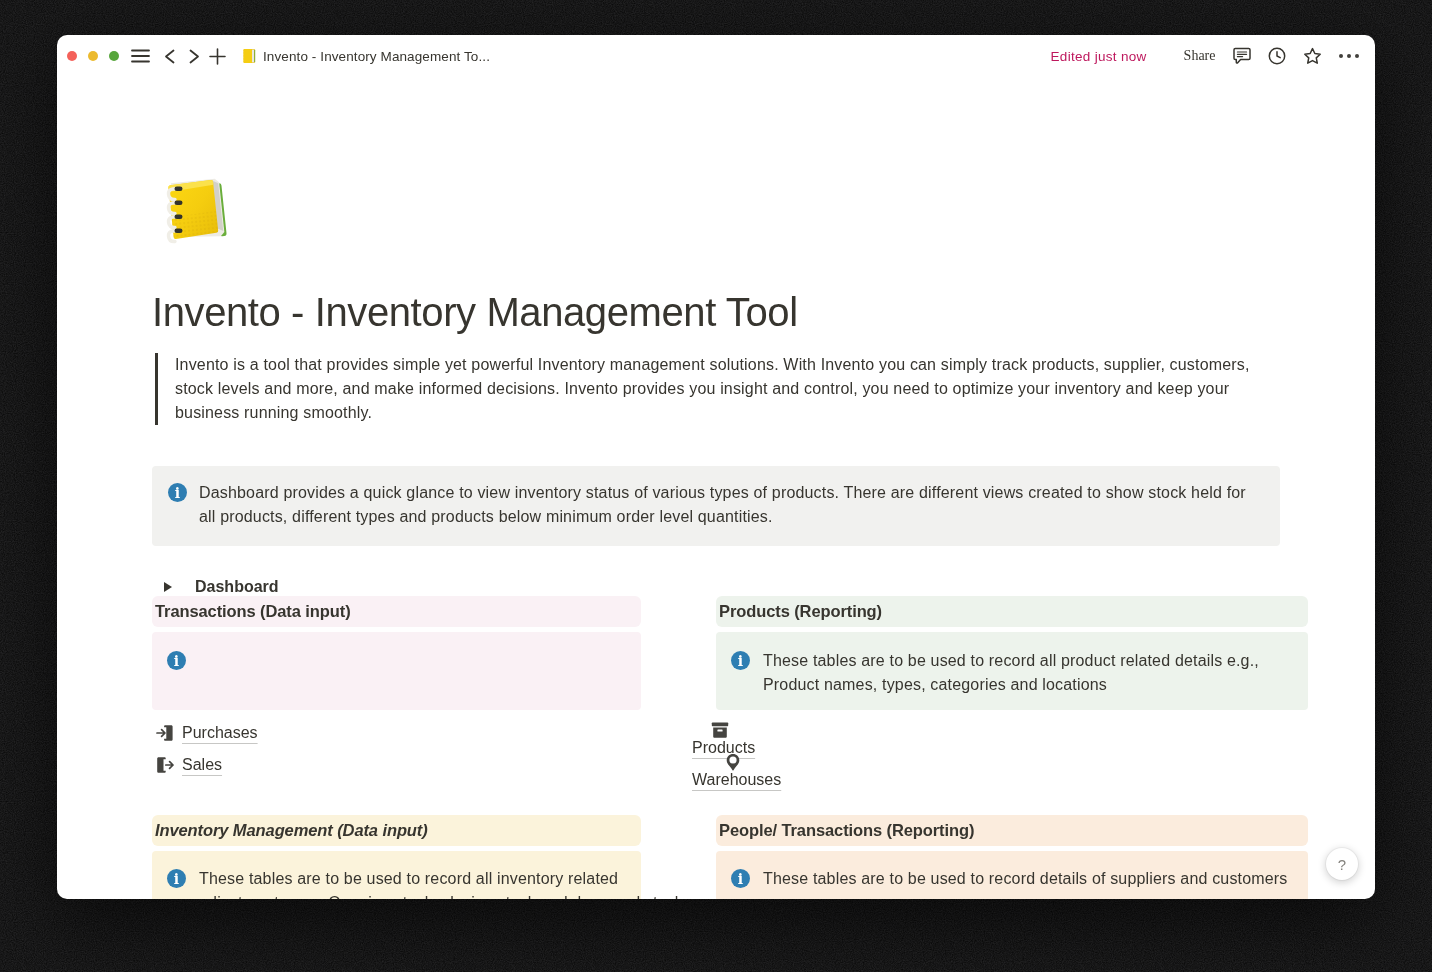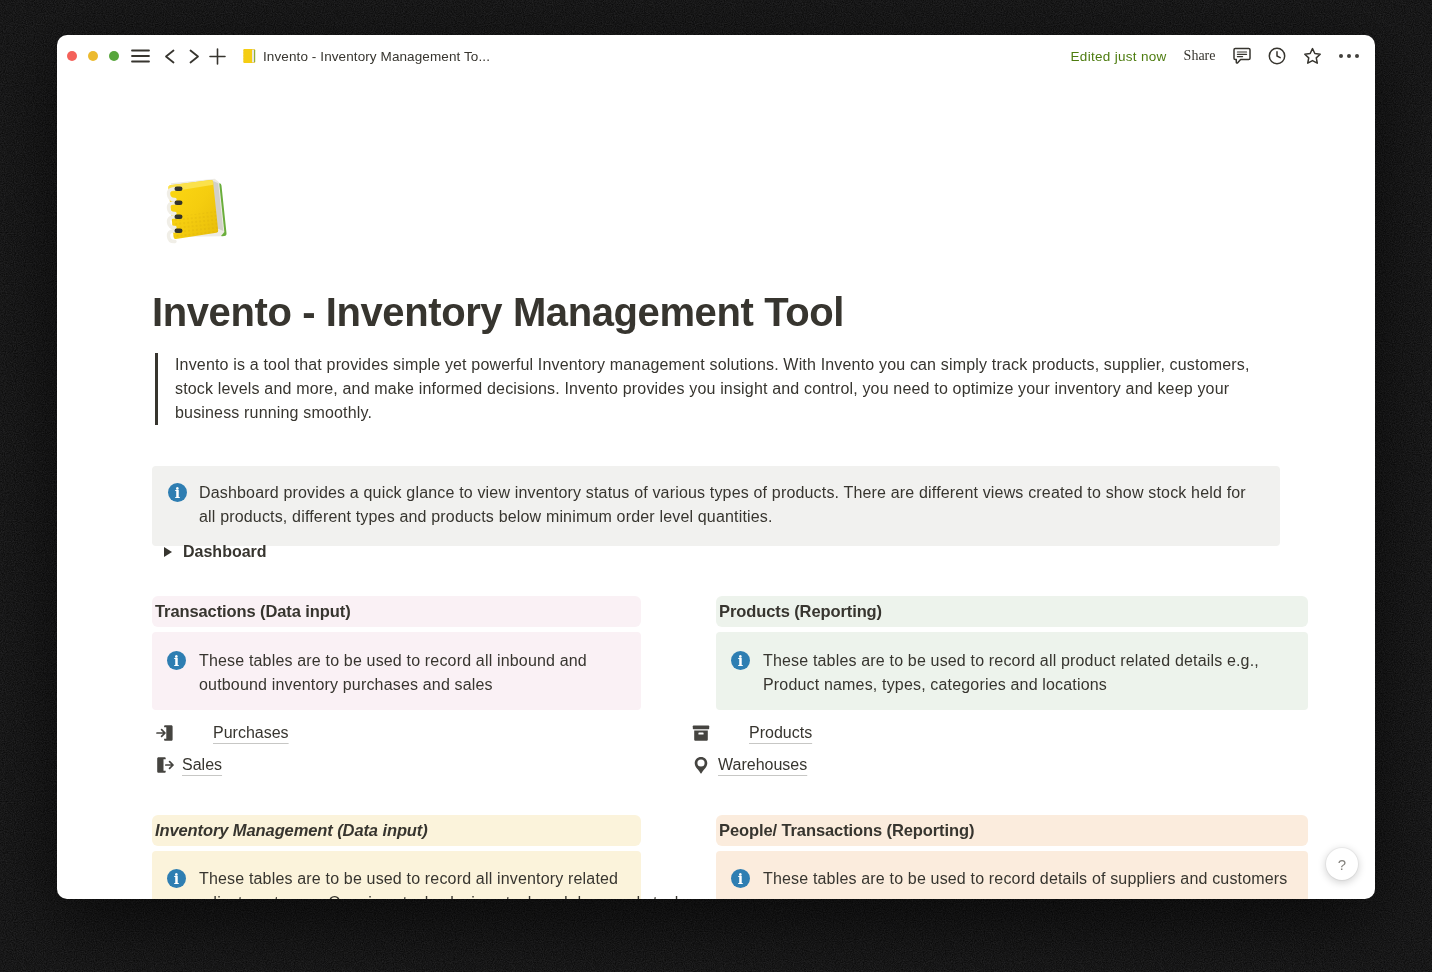--- a/index.html
+++ b/index.html
@@ -22,70 +22,70 @@
   .tb-ic { position:absolute; display:flex; align-items:center; justify-content:center; }
   .tb-hamburger { left:74px; top:14px; }
   .tb-back { left:107px; top:14px; }
   .tb-forward { left:132px; top:14px; }
   .tb-plus { left:152px; top:13px; }
   .tb-docicon { left:184px; top:13px; }
   .tb-title { position:absolute; left:206px; top:0; height:42px; display:flex; align-items:center;
               font-size:13.5px; color:#37352f; letter-spacing:.1px; }
   .tb-right { position:absolute; right:16px; top:0; height:42px; display:flex; align-items:center; gap:17px; }
   .rt-ic { display:flex; align-items:center; justify-content:center; }
-  .tb-edited { font-size:13.5px; color:#4d7c0f; margin-right:0; letter-spacing:0.3px; }
+  .tb-edited { font-size:13.5px; color:#be185d; margin-right:20px; letter-spacing:0.3px; }
   .tb-share { font-size:14px; color:#37352f;font-family:Liberation Serif, serif; }
   .tb-dots { display:flex; gap:3.5px; align-items:center; }
   .tb-dots span { width:4.5px; height:4.5px; border-radius:50%; background:#42403c; }
 
   
   .content { position:absolute; left:95px; top:0; width:1128px; height:864px; }
 
   .page-icon { position:absolute; left:6px; top:138px; width:72px; height:72px; }
 
   .page-title {
     position:absolute; left:0; top:255px; width:1128px;
-    font-size:40px; font-weight:700; color:#37352f; letter-spacing:-0.4px; white-space:nowrap;
+    font-size:40px; font-weight:400; color:#37352f; letter-spacing:-0.4px; white-space:nowrap;
   }
 
   .quote { position:absolute; left:3px; top:318px; width:1122px; border-left:3px solid #37352f; padding-left:17px; }
   .quote .tline { font-size:16px; line-height:24px; color:#37352f; white-space:nowrap; letter-spacing:0.17px; }
 
   .callout { border-radius:4px; position:absolute; }
   .callout .info-ic { position:absolute; left:16px; top:17px; width:19px; height:19px; }
   .callout .ctext { position:absolute; left:47px; top:15px; }
   .callout .ctext .tline { font-size:16px; line-height:24px; color:#37352f; white-space:nowrap; letter-spacing:0.17px; }
 
   .callout-main { left:0; top:431px; width:1128px; height:80px; background:#f1f1ef; }
   .callout-main .ctext { top:15px; }
 
-  .toggle { position:absolute; left:0; top:504px; height:26px; display:flex; align-items:center; }
+  .toggle { position:absolute; left:0; top:539px; height:26px; display:flex; align-items:center;gap:12px; }
   .toggle .tri { margin-left:12px; width:0; height:0; border-left:8px solid #37352f; border-top:5px solid transparent; border-bottom:5px solid transparent; }
   .toggle .tlabel { margin-left:11px; font-size:16px; font-weight:700; color:#37352f; }
 
   .colhead { position:absolute; height:31px; border-radius:6px; display:flex; align-items:center; padding-left:3px;
              font-size:16.5px; font-weight:700; color:#37352f; letter-spacing:-0.1px; }
   .col-left  { left:0;  width:489px; }
   .col-right { left:564px; width:592px; }
   .row1.colhead { top:561px; }
   .row1.callout { top:597px; height:78px; }
   .row1.callout .ctext { top:17px; }
   .row1.callout .info-ic { top:19px; left:15px; }
   .row2.colhead { top:780px; }
   .row2.callout { top:816px; height:130px; }
   .row2.callout .ctext { top:16px; }
   .row2.callout .info-ic { top:18px; left:15px; }
 
   .linkrow { position:absolute; height:24px; display:flex; align-items:center; }
   .linkrow .lk-ic { width:18px; height:18px; margin-right:8px; flex:none; }
   .linkrow .lk-label { font-size:16px; color:#37352f; text-decoration:underline; text-decoration-color:rgba(55,53,47,.28); text-decoration-thickness:1px; text-underline-offset:4.5px; }
-  .lr-1 { top:686px;gap:31px; }
+  .lr-1 { top:686px; }
   .lr-2 { top:718px; }
   .linkrow.in-left { left:4px; }
-  .linkrow.in-right { left:540px; }
+  .linkrow.in-right { left:540px;flex-direction:column; }
 
   .help-btn { position:absolute; left:1174px; top:813px; width:32px; height:32px; border-radius:50%;
               background:#fff; box-shadow:0 0 0 1px rgba(15,15,15,.04), 0 2px 8px rgba(15,15,15,.22);
               display:flex; align-items:center; justify-content:center;
               font-size:15px; color:#84827d; }
 </style>
 </head>
 <body>
 
 <svg class="bg-noise">
@@ -233,24 +233,20 @@
       <span>Products (Reporting)</span>
     </div>
 
     <div class="callout col-left row1" style="background-color: rgb(250, 241, 245);">
       <span class="info-ic">
         <svg width="19" height="19" viewBox="0 0 19 19">
             <circle cx="9.5" cy="9.5" r="9.5" fill="#2e7eb2"></circle>
             <text x="9.5" y="14.5" text-anchor="middle" font-family="DejaVu Serif, serif" font-weight="bold" font-size="14" fill="#ffffff">i</text>
           </svg>
       </span>
-      <div class="ctext">
-        <div class="tline">These tables are to be used to record all inbound and</div>
-        <div class="tline">outbound inventory purchases and sales</div>
-      </div>
     </div>
     <div class="callout col-right row1" style="background-color: rgb(237, 243, 236);">
       <span class="info-ic">
         <svg width="19" height="19" viewBox="0 0 19 19">
             <circle cx="9.5" cy="9.5" r="9.5" fill="#2e7eb2"></circle>
             <text x="9.5" y="14.5" text-anchor="middle" font-family="DejaVu Serif, serif" font-weight="bold" font-size="14" fill="#ffffff">i</text>
           </svg>
       </span>
       <div class="ctext">
         <div class="tline">These tables are to be used to record all product related details e.g.,</div>

